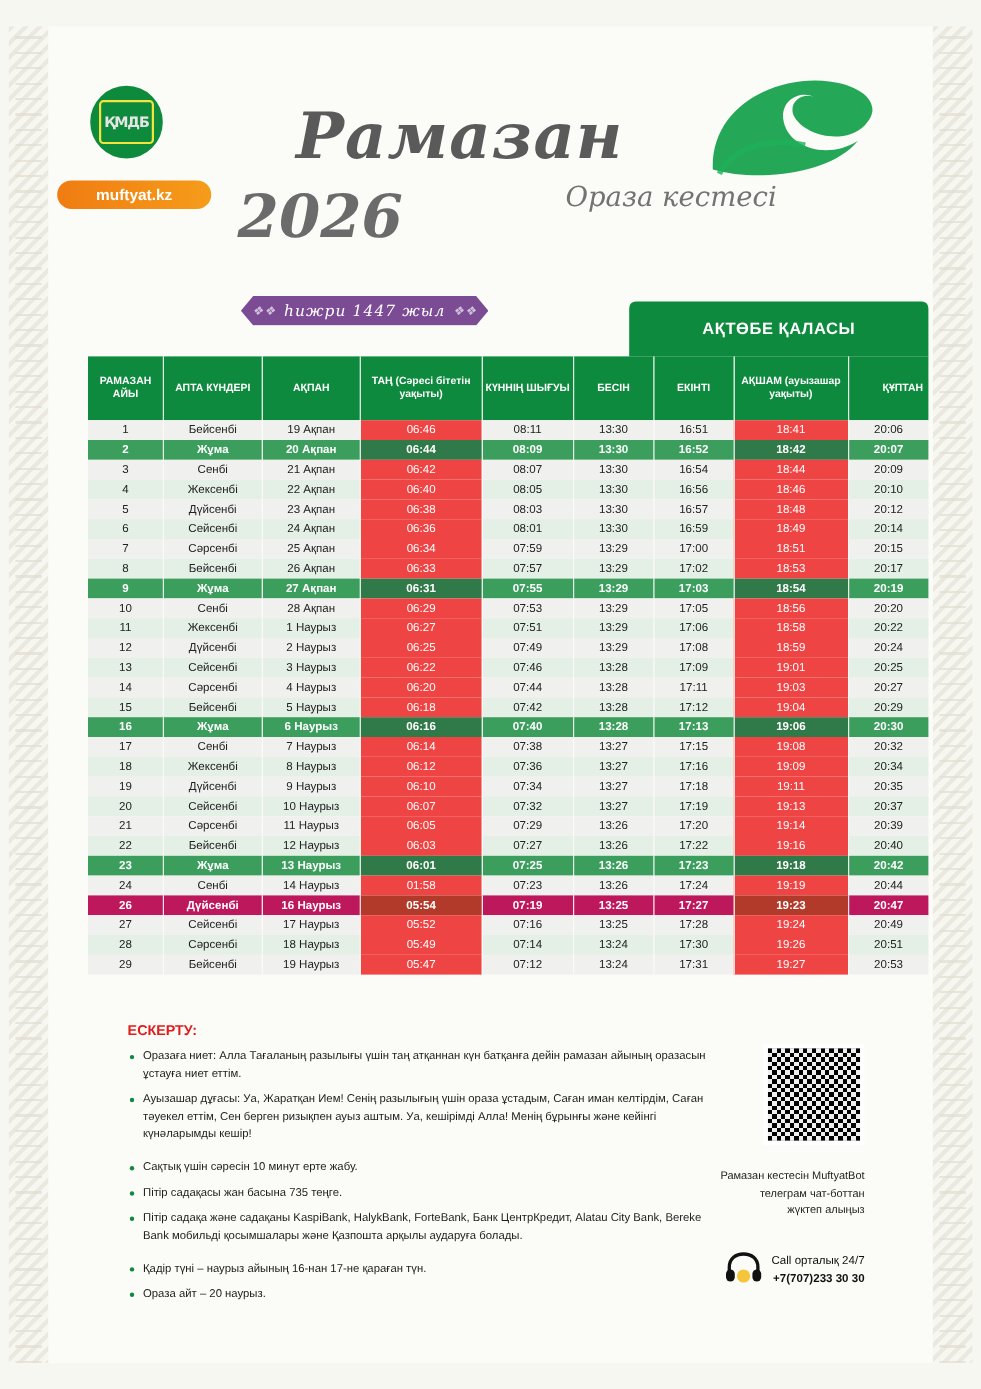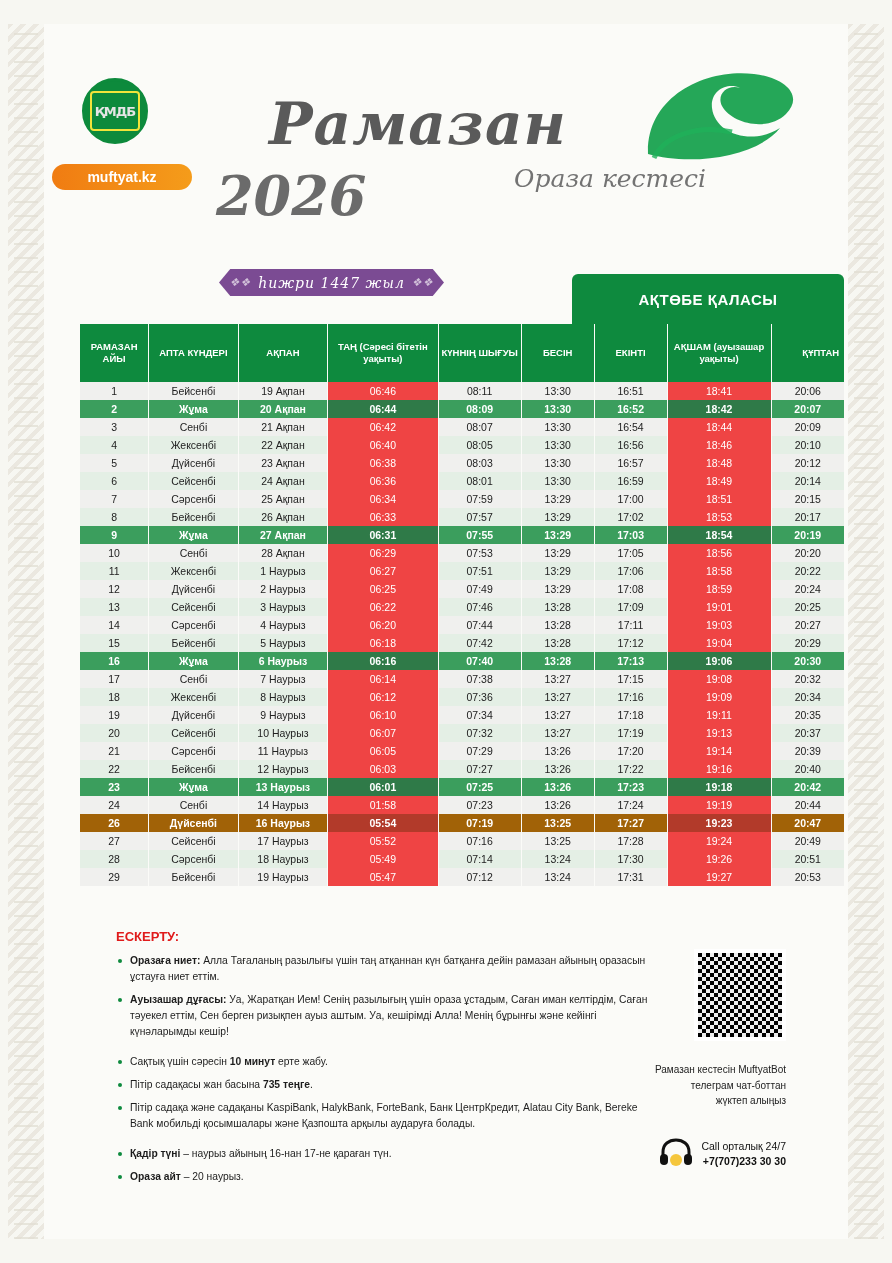--- a/index.html
+++ b/index.html
@@ -160,21 +160,21 @@
     color: #222;
     height: 17px;
     border-right: 1px solid #fbfbf8;
   }
   table.sched td:last-child { border-right: none; }
   tr.odd td { background: #f0f0ee; }
   tr.even td { background: #e4efe5; }
   tr.odd td.hl, tr.even td.hl { background: #ef4444; color: #fff; font-weight: normal; }
   tr.fri td { background: #3b9e5d; color: #fff; font-weight: bold; }
   tr.fri td.hl { background: #2f7a48; color: #fff; }
-  tr.red td { background: #a16207; color: #fff; font-weight: bold; }
+  tr.red td { background: #be185d; color: #fff; font-weight: bold; }
   tr.red td.hl { background: #b23a2a; color: #fff; }
   td.col1 { width: 66px; }
   td.col2 { width: 86px; }
   td.col3 { width: 86px; }
   td.col4 { width: 106px; }
   td.col5 { width: 80px; }
   td.col6 { width: 70px; }
   td.col7 { width: 70px; }
   td.col8 { width: 100px; }
   td.col9 { width: 70px; }
@@ -199,21 +199,21 @@
     margin-bottom: 7px;
   }
   .note:before {
     content: "";
     position: absolute;
     left: 2px; top: 6px;
     width: 4px; height: 4px;
     border-radius: 50%;
     background: #0e8a3e;
   }
-  .note b { font-weight: bold; }
+  .note b { font-weight: normal; }
   .gap { height: 7px; }
   
   .qr {
     position: absolute;
     right: 62px; top: 925px;
     width: 92px; height: 92px;
     background:
       repeating-linear-gradient(0deg,#111 0 4px, #fff 4px 8px),
       repeating-linear-gradient(90deg,#111 0 4px, #fff 4px 8px);
     background-blend-mode: difference;

